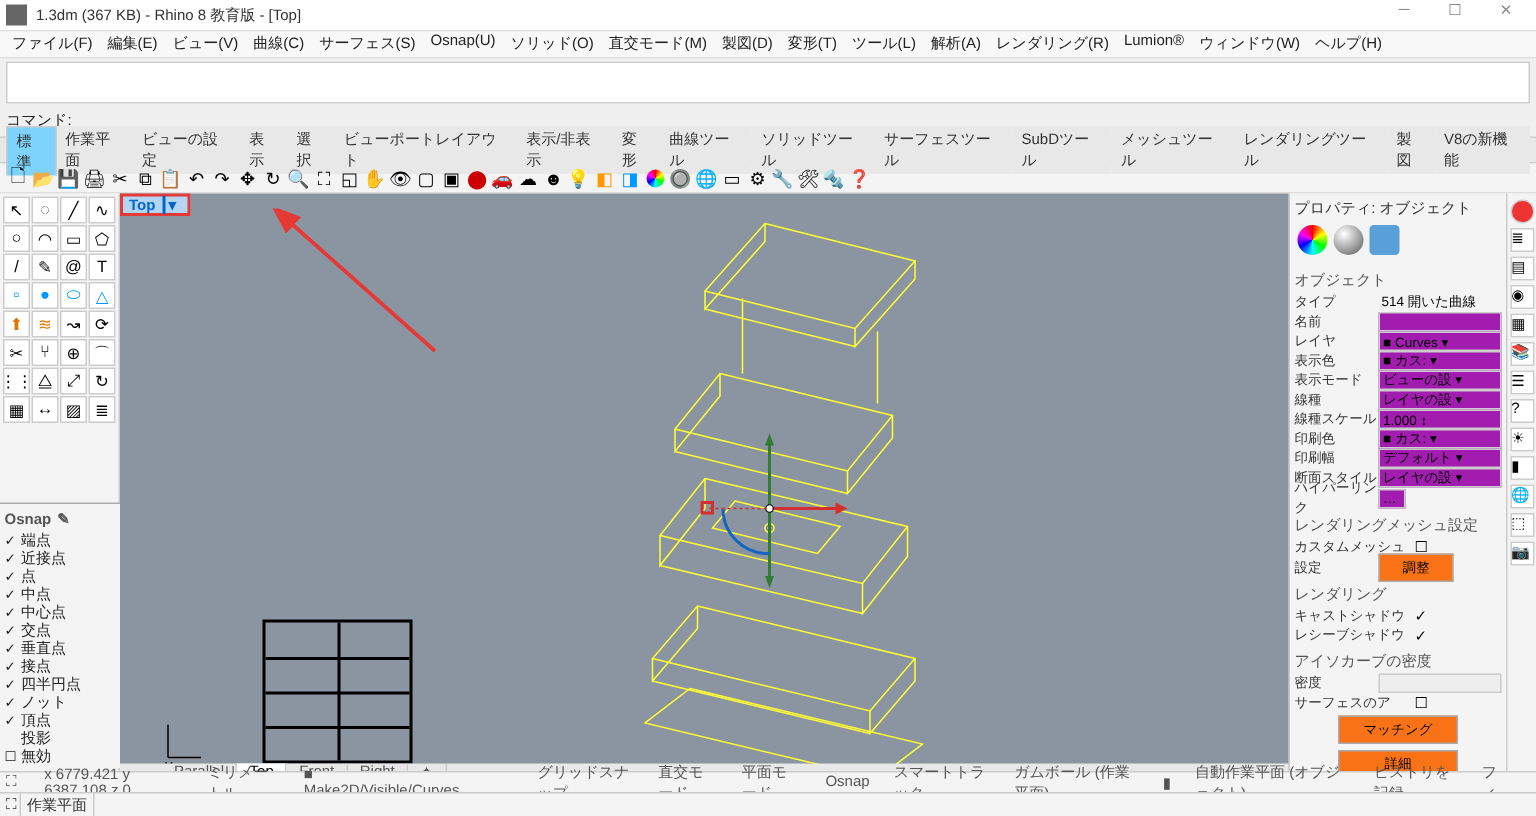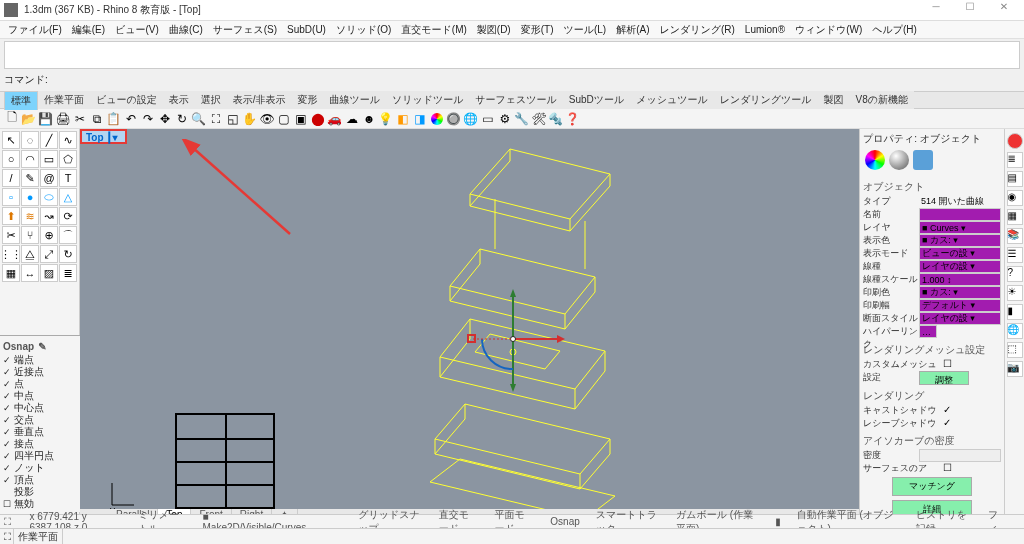--- a/index.html
+++ b/index.html
@@ -2,21 +2,21 @@
 <html><head>
 <meta charset="utf-8">
 <style>
 *{box-sizing:border-box;margin:0;padding:0;font-family:"Meiryo","MS PGothic",sans-serif;font-size:10px}
 body{width:1024px;height:544px;background:#f0f0f0;overflow:hidden;position:relative}
 .titlebar{height:21px;background:#fff;display:flex;align-items:center;padding:0 4px;border-bottom:1px solid #ddd}
 .titlebar .ico{width:14px;height:14px;background:#666;margin-right:6px}
 .titlebar .title{flex:1;color:#333}
 .winbtns{display:flex;gap:2px}
 .winbtns span{width:32px;height:18px;text-align:center;color:#888;cursor:pointer}
-.menubar{height:18px;background:#f8f8f8;display:flex;align-items:center;padding:0 4px;gap:2px;border-bottom:1px solid #e0e0e0}
+.menubar{height:18px;background:#f8f8f8;display:flex;padding:0 4px;gap:2px;border-bottom:1px solid #e0e0e0}
 .menubar span{padding:1px 4px;color:#222}
 .cmdhist{height:28px;background:#fff;border:1px solid #ccc;margin:2px 4px 0;padding:1px 4px;font-size:10px;color:#222;line-height:12px;overflow:hidden}
 .cmdline{height:18px;margin:2px 4px;display:flex;align-items:center;color:#222}
 .cmdline input{flex:1;border:none;background:transparent;font-size:10px;margin-left:4px}
 .tabbar{height:18px;background:#e8e8e8;display:flex;align-items:center;padding:0 4px;gap:0;border-top:1px solid #ccc;border-bottom:1px solid #ccc}
 .tabbar span{padding:2px 6px;color:#333;background:#e8e8e8}
 .tabbar span.active{background:#7dd3fc;border-top:1px solid #ccc;border-left:1px solid #ccc;border-right:1px solid #ccc}
 .toolbar{height:20px;background:#f4f4f4;display:flex;align-items:center;padding:0 4px;gap:1px;border-bottom:1px solid #ddd}
 .toolbar .tico{width:16px;height:16px;display:inline-flex;align-items:center;justify-content:center;font-size:12px}
 .main{display:flex;height:394px}
@@ -35,26 +35,26 @@
 .gridbox{position:absolute;left:95px;bottom:14px;border:2px solid #000;width:100px;height:96px}
 .gridbox .v{position:absolute;top:0;bottom:0;border-left:2px solid #000}
 .gridbox .h{position:absolute;left:0;right:0;border-top:2px solid #000}
 .vptabs{position:absolute;bottom:0;left:0;right:0;height:14px;background:#e8e8e8;display:flex;padding-left:28px}
 .vptabs span{padding:0 8px;color:#555;border-right:1px solid #ccc}
 .vptabs span.active{background:#fff;color:#000}
 .rpanel{width:145px;background:#f4f4f4;padding:3px;border-left:1px solid #ccc;display:flex;flex-direction:column}
 .rpanel .hdr{font-size:10px;color:#333;margin-bottom:2px}
 .rpanel .circles{display:flex;gap:4px;padding:2px;margin-bottom:4px}
 .circ{width:20px;height:20px;border-radius:50%}
-.prop-row{display:flex;height:14px;}
+.prop-row{display:flex;height:14px;align-items:center}
 .prop-row .lbl{width:56px;color:#333;font-size:9px}
 .prop-row .val{flex:1;font-size:9px;border:1px solid #ccc;background:#a21caf;padding:0 2px;height:13px;display:flex;align-items:center;overflow:hidden}
 .prop-row .val.noborder{border:none;background:none}
 .sect{color:#555;font-size:10px;margin-top:4px;margin-bottom:1px}
-.rpanel button{border:1px solid #aaa;background:#86efac;font-size:9px;padding:2px 8px;margin:2px auto;display:block;width:80px}
+.rpanel button{border:1px solid #aaa;background:#f97316;font-size:9px;padding:2px 8px;margin:2px auto;display:block;width:80px}
 .rtoolbar{width:20px;background:#f4f4f4;border-left:1px solid #ccc;display:flex;flex-direction:column;align-items:center;padding-top:4px;gap:3px}
 .rtoolbar .ri{width:16px;height:16px;border:1px solid #ccc;background:#fff}
 .statusbar{position:absolute;bottom:0;left:0;right:0;height:16px;background:#f4f4f4;border-top:1px solid #ccc;display:flex;align-items:center;font-size:9px;color:#333}
 .statusbar span{padding:0 4px;border-right:1px solid #ccc;height:100%;display:flex;align-items:center}
 .statusbar-top{height:14px;background:#f4f4f4;display:flex;align-items:center;padding:0 4px;font-size:9px;color:#555;position:absolute;bottom:16px;left:0;right:0;border-top:1px solid #ccc}
 .statusbar-top span{margin-right:16px}
 svg{pointer-events:none}
 </style>
 </head>
 <body>
@@ -68,21 +68,21 @@
     <span>✕</span>
   </div>
 </div>
 
 <div class="menubar">
   <span>ファイル(F)</span>
   <span>編集(E)</span>
   <span>ビュー(V)</span>
   <span>曲線(C)</span>
   <span>サーフェス(S)</span>
-  <span>SubD(U)</span>
+  <span>Osnap(U)</span>
   <span>ソリッド(O)</span>
   <span>直交モード(M)</span>
   <span>製図(D)</span>
   <span>変形(T)</span>
   <span>ツール(L)</span>
   <span>解析(A)</span>
   <span>レンダリング(R)</span>
   <span>Lumion®</span>
   <span>ウィンドウ(W)</span>
   <span>ヘルプ(H)</span>
@@ -94,20 +94,21 @@
   <span>コマンド:</span>
   <input style="">
 </div>
 
 <div class="tabbar">
   <span class="active">標準</span>
   <span>作業平面</span>
   <span>ビューの設定</span>
   <span>表示</span>
   <span>選択</span>
+  <span>ビューポートレイアウト</span>
   <span>表示/非表示</span>
   <span>変形</span>
   <span>曲線ツール</span>
   <span>ソリッドツール</span>
   <span>サーフェスツール</span>
   <span>SubDツール</span>
   <span>メッシュツール</span>
   <span>レンダリングツール</span>
   <span>製図</span>
   <span>V8の新機能</span>

